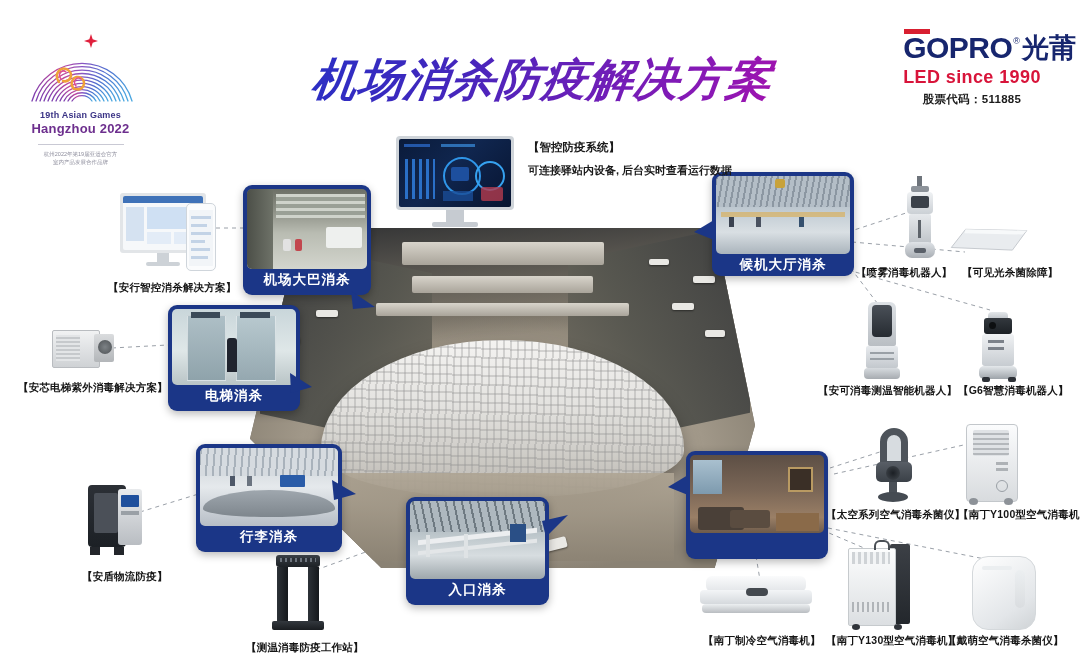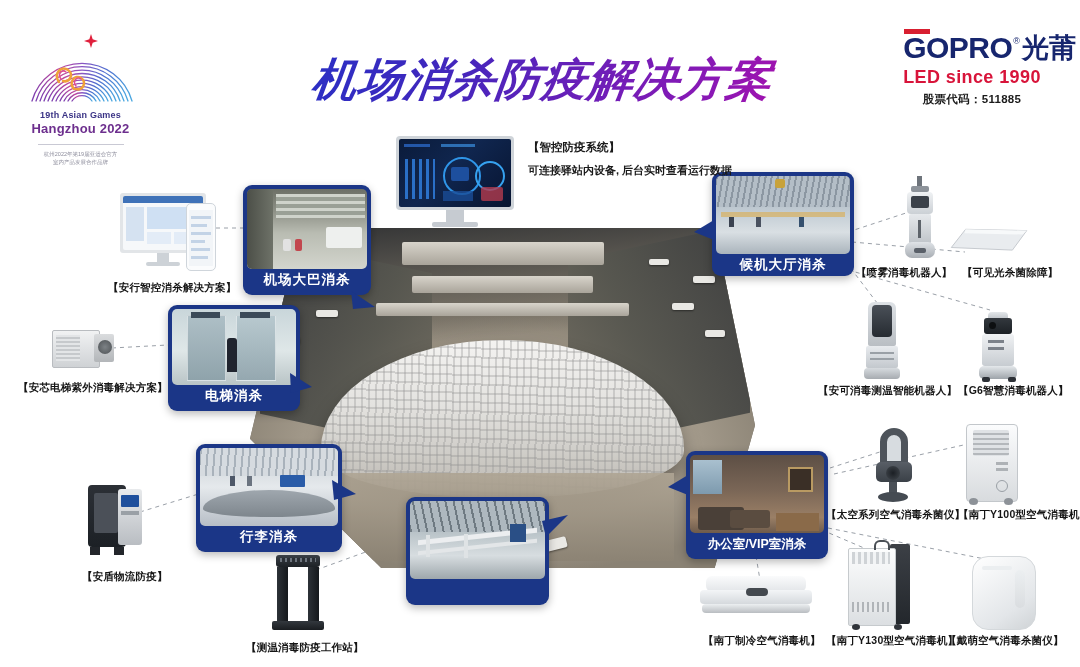--- a/index.html
+++ b/index.html
@@ -272,34 +272,34 @@
 
   <div class="card" style="left:406px;top:497px;width:143px;height:108px;">
     <div class="photo" style="height:78px;background:linear-gradient(180deg,#7f8a90 0%,#b9c3c8 40%,#d7dde0 70%,#9ea7ac 100%);">
       <div style="position:absolute;left:0;top:0;width:100%;height:40%;background:repeating-linear-gradient(78deg,#6f7a82 0 2px,#aeb8bf 2px 8px);"></div>
       <div style="position:absolute;left:6%;top:42%;width:88%;height:6%;background:#eceef0;transform:skewY(-6deg);"></div>
       <div style="position:absolute;left:6%;top:56%;width:88%;height:5%;background:#e3e6e8;transform:skewY(-6deg);"></div>
       <div style="position:absolute;left:12%;top:44%;width:4px;height:22px;background:#dfe3e5;"></div>
       <div style="position:absolute;left:40%;top:42%;width:4px;height:24px;background:#dfe3e5;"></div>
       <div style="position:absolute;right:14%;top:30%;width:12%;height:22%;background:#2a4f86;"></div>
     </div>
+    <div class="cap">入口消杀</div>
     <svg class="tail" style="left:136px;top:18px;width:28px;height:28px;overflow:visible;">
       <polygon points="0,6 26,0 4,22" fill="#1b3687"></polygon>
     </svg>
   </div>
 
   <div class="card" style="left:686px;top:451px;width:142px;height:108px;">
     <div class="photo" style="height:78px;background:linear-gradient(180deg,#5d4f45 0%,#7a6656 45%,#9a7f66 80%,#6e5b4b 100%);">
       <div style="position:absolute;left:2%;top:6%;width:22%;height:44%;background:linear-gradient(180deg,#a9c0cf,#7d9aae);"></div>
       <div style="position:absolute;right:8%;top:16%;width:16%;height:26%;background:#3a2f26;border:2px solid #b99a62;"></div>
       <div style="position:absolute;left:6%;bottom:4%;width:34%;height:30%;background:#4a4038;border-radius:3px;"></div>
       <div style="position:absolute;left:30%;bottom:6%;width:30%;height:24%;background:#5a4c40;border-radius:3px;"></div>
       <div style="position:absolute;right:4%;bottom:2%;width:32%;height:24%;background:#8a6a49;"></div>
     </div>
-    <div class="cap" style="font-size:12.5px;letter-spacing:0;">办公室/VIP室消杀</div>
     <svg class="tail" style="left:-18px;top:24px;width:26px;height:26px;overflow:visible;">
       <polygon points="20,0 0,12 20,20" fill="#1b3687"></polygon>
     </svg>
   </div>
 
   <div class="dev" style="left:396px;top:136px;width:118px;height:96px;">
     <div style="position:absolute;left:0;top:0;width:118px;height:74px;background:#cfd4d9;border-radius:4px;padding:3px;box-sizing:border-box;">
       <div style="width:100%;height:100%;border-radius:2px;background:linear-gradient(135deg,#0a1b3a,#10264f 45%,#071430);position:relative;overflow:hidden;">
         <div style="position:absolute;left:5px;top:5px;width:26px;height:3px;background:#2d6fd4;opacity:.7;"></div>
         <div style="position:absolute;left:42px;top:5px;width:34px;height:3px;background:#3a8fe0;opacity:.7;"></div>

